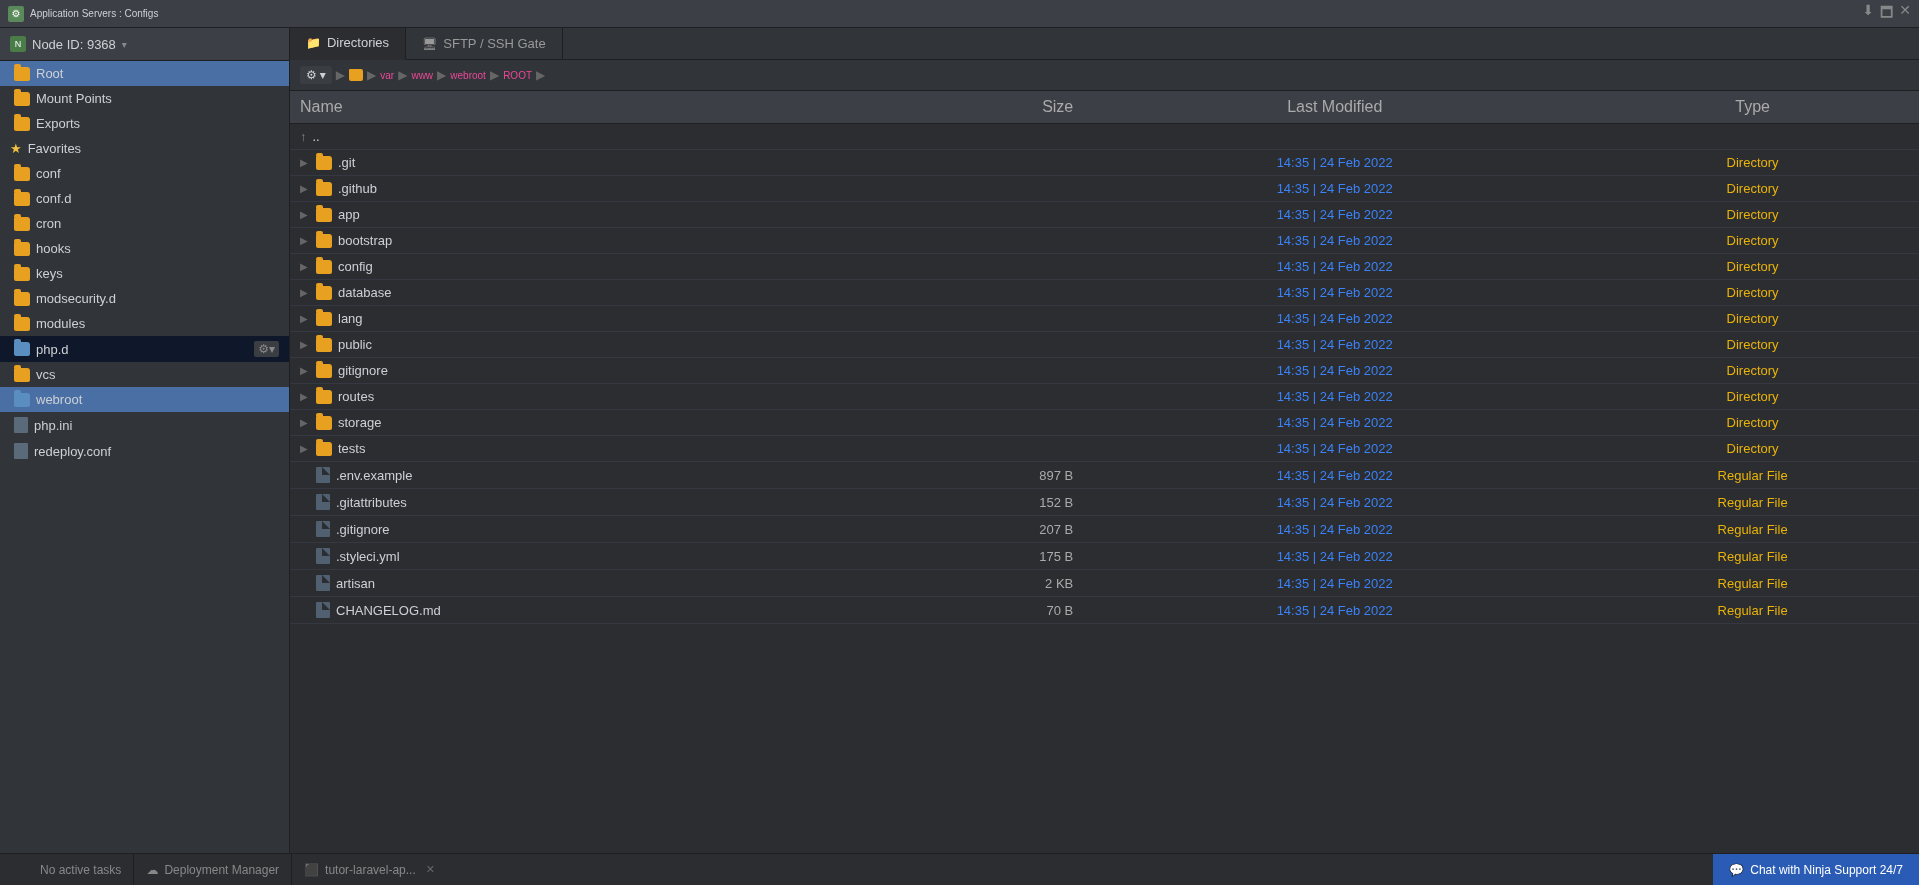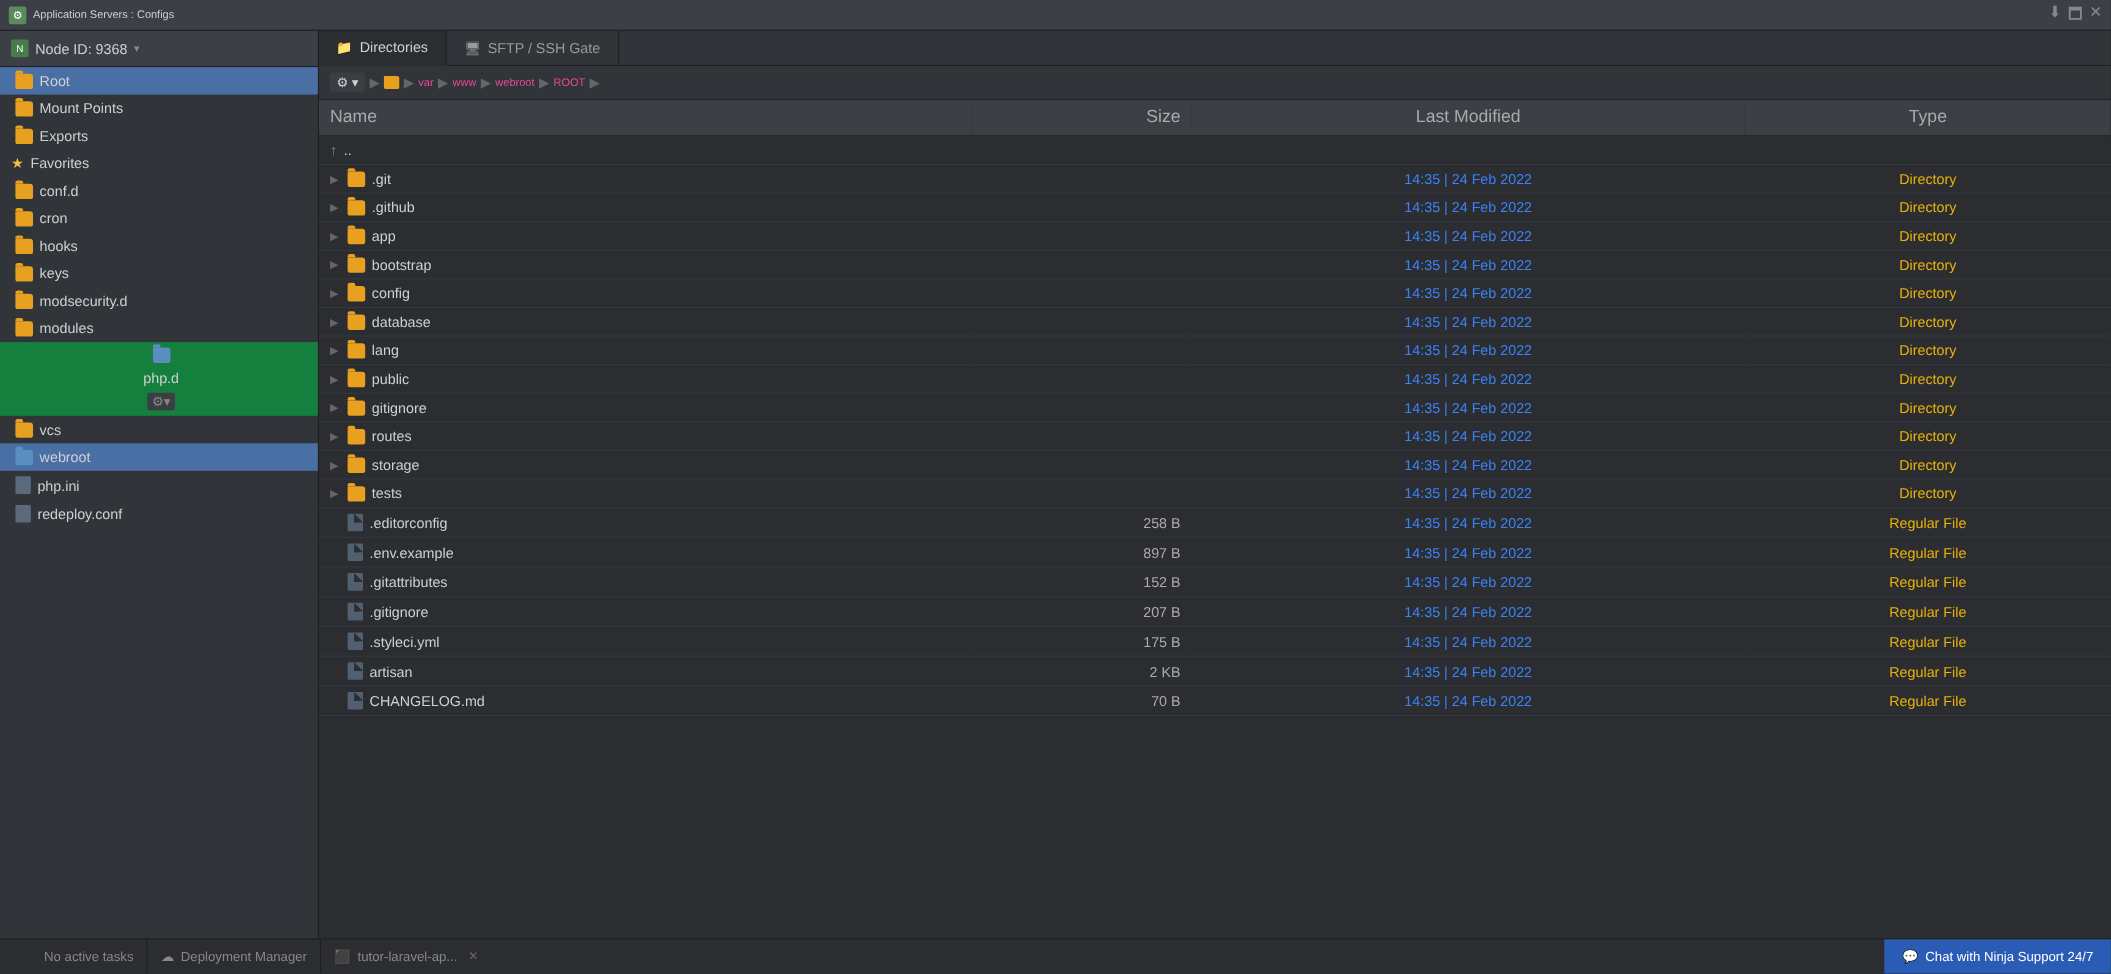--- a/index.html
+++ b/index.html
@@ -395,20 +395,24 @@
       <span class="sidebar-label">Exports</span>
     </div>
 
     <div class="section-favorites">
       <span class="star-icon">★</span>
       <span class="sidebar-label">Favorites</span>
     </div>
 
     <div class="sidebar-item">
       <div class="folder-icon"></div>
+      <span class="sidebar-label">conf</span>
+    </div>
+    <div class="sidebar-item">
+      <div class="folder-icon"></div>
       <span class="sidebar-label">conf.d</span>
     </div>
     <div class="sidebar-item">
       <div class="folder-icon"></div>
       <span class="sidebar-label">cron</span>
     </div>
     <div class="sidebar-item">
       <div class="folder-icon"></div>
       <span class="sidebar-label">hooks</span>
     </div>
@@ -418,21 +422,21 @@
     </div>
     <div class="sidebar-item">
       <div class="folder-icon"></div>
       <span class="sidebar-label">modsecurity.d</span>
     </div>
     <div class="sidebar-item">
       <div class="folder-icon"></div>
       <span class="sidebar-label">modules</span>
     </div>
 
-    <div class="sidebar-item" style="background:#15803d;flex-direction:column;">
+    <div class="sidebar-item" style="background:#0f172a;">
       <div class="folder-icon blue-folder"></div>
       <span class="sidebar-label">php.d</span>
       <span class="gear-icon">⚙▾</span>
     </div>
     <div class="sidebar-item">
       <div class="folder-icon"></div>
       <span class="sidebar-label">vcs</span>
     </div>
 
     <div class="sidebar-item" style="background:#4a6fa5;">
@@ -639,32 +643,20 @@
               <td>
                 <div class="file-name-cell">
                   <span class="row-expand">▶</span>
                   <div class="row-folder"></div>
                   <span>tests</span>
                 </div>
               </td>
               <td></td>
               <td>14:35 | 24 Feb 2022</td>
               <td>Directory</td>
-            </tr>
-            <tr class="file-row">
-              <td>
-                <div class="file-name-cell">
-                  <span class="row-expand"></span>
-                  <div class="row-file"></div>
-                  <span>.editorconfig</span>
-                </div>
-              </td>
-              <td>258 B</td>
-              <td>14:35 | 24 Feb 2022</td>
-              <td>Regular File</td>
             </tr>
             <tr class="file-row">
               <td>
                 <div class="file-name-cell">
                   <span class="row-expand"></span>
                   <div class="row-file"></div>
                   <span>.env.example</span>
                 </div>
               </td>
               <td>897 B</td>

